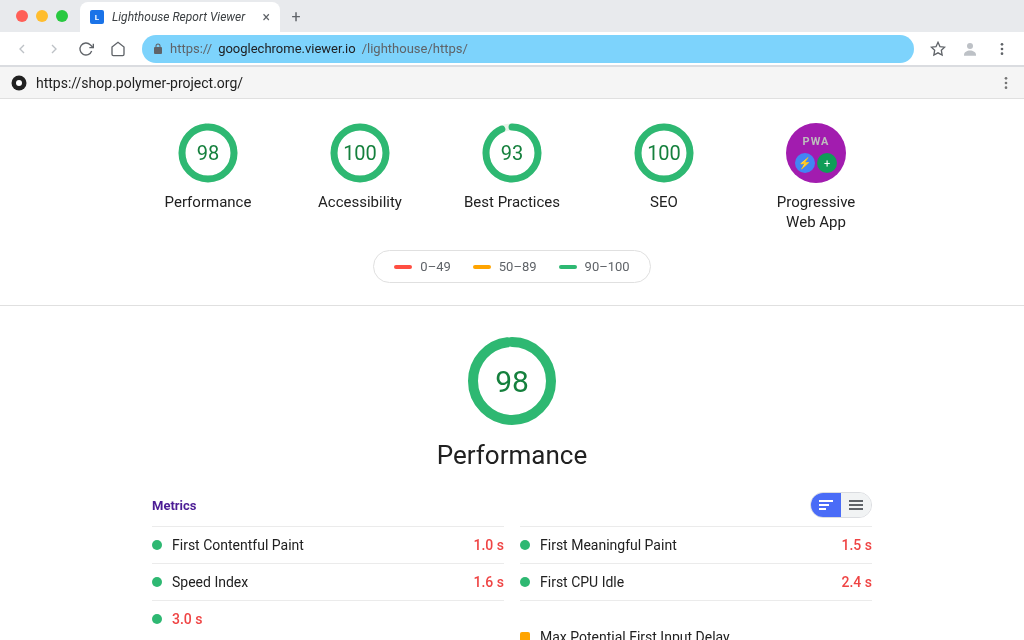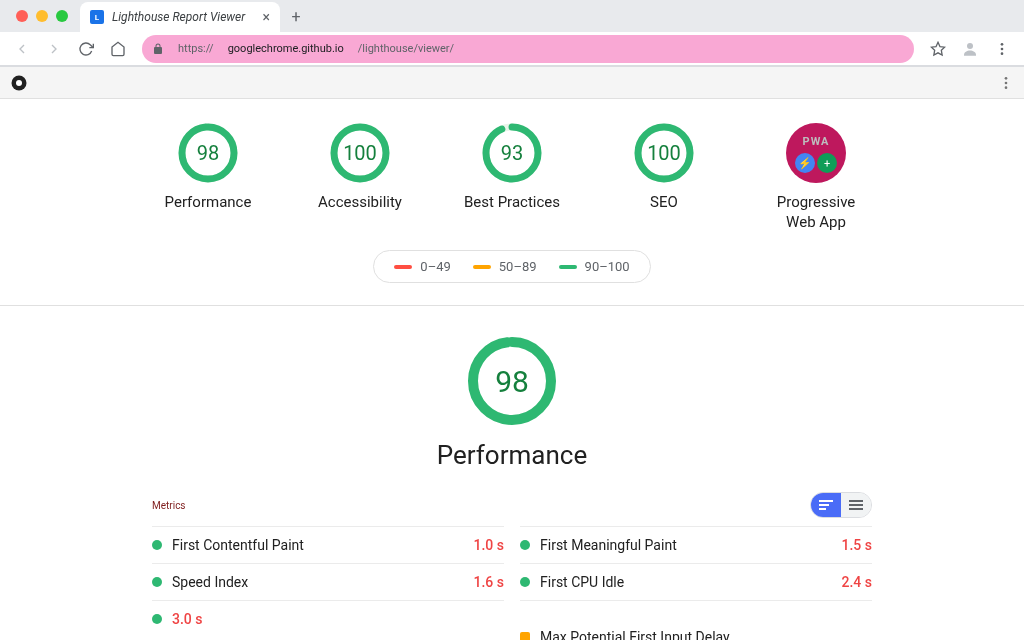--- a/index.html
+++ b/index.html
@@ -15,38 +15,38 @@
   .tl.green { background: #28c940; }
   .tab { background: #fff; border-radius: 8px 8px 0 0; height: 30px; margin-top: 2px; display: flex; align-items: center; padding: 0 10px; gap: 8px; width: 200px; font-size: 12px; color: #3c4043; }
   .tab-favicon { width: 14px; height: 14px; background: #1a73e8; border-radius: 2px; display: flex; align-items: center; justify-content: center; color: #fff; font-size: 8px; font-weight: bold; }
   .tab-title { flex: 1; white-space: nowrap; overflow: hidden; text-overflow: ellipsis; font-style: italic; }
   .tab-close { color: #5f6368; font-size: 14px; cursor: pointer; }
   .new-tab { width: 24px; height: 24px; display: flex; align-items: center; justify-content: center; color: #5f6368; font-size: 16px; cursor: pointer; }
 
   .toolbar { background: #fff; display: flex; align-items: center; height: 34px; padding: 0 8px; gap: 4px; border-bottom: 1px solid #dadce0; }
   .nav-btn { width: 28px; height: 28px; display: flex; align-items: center; justify-content: center; color: #5f6368; border-radius: 50%; }
   .nav-btn.disabled { color: #bdc1c6; }
-  .addr-bar { flex: 1; display: flex; align-items: center; background: #f9a8d4; border-radius: 14px; height: 28px; padding: 0 10px; margin: 0 6px; font-size: 11px; color: #5f6368; gap: 14px; }
+  .addr-bar { flex: 1; display: flex; align-items: center; background: #7dd3fc; border-radius: 14px; height: 28px; padding: 0 10px; margin: 0 6px; font-size: 13px; color: #5f6368; gap: 6px; }
   .addr-bar .url-host { color: #202124; }
   .star-icon, .avatar-icon, .menu-dots { width: 28px; height: 28px; display: flex; align-items: center; justify-content: center; color: #5f6368; }
 
   
   .report-header { background: #f5f5f5; display: flex; align-items: center; height: 32px; padding: 0 10px; gap: 8px; border-bottom: 1px solid #e0e0e0; font-size: 14px; color: #212121; }
   .report-header .menu-right { margin-left: auto; color: #757575; }
 
   
   .gauges { display: flex; justify-content: center; gap: 42px; padding: 24px 0 18px; }
   .gauge-item { display: flex; flex-direction: column; align-items: center; gap: 10px; width: 110px; }
   .gauge-label { font-size: 15px; color: #212121; text-align: center; line-height: 1.3; }
   .gauge-circle { position: relative; width: 60px; height: 60px; }
   .gauge-circle svg { transform: rotate(-90deg); }
   .gauge-bg { stroke: #e8f5e9; }
   .gauge-arc { stroke: #2eb872; stroke-linecap: round; }
   .gauge-score { position: absolute; inset: 0; display: flex; align-items: center; justify-content: center; font-size: 20px; color: #15803d; font-weight: 400; }
-  .pwa-badge { width: 60px; height: 60px; border-radius: 50%; background: #be185d; position: relative; display: flex; align-items: center; justify-content: center; }
+  .pwa-badge { width: 60px; height: 60px; border-radius: 50%; background: #a21caf; position: relative; display: flex; align-items: center; justify-content: center; }
   .pwa-text { position: absolute; top: 12px; font-size: 11px; font-weight: bold; color: #bdbdbd; letter-spacing: 1px; }
   .pwa-icons { position: absolute; bottom: 10px; display: flex; gap: 2px; }
   .pwa-ic { width: 20px; height: 20px; border-radius: 50%; display: flex; align-items: center; justify-content: center; font-size: 11px; color: #fff; }
   .pwa-ic.blue { background: #4285f4; }
   .pwa-ic.green { background: #0f9d58; }
 
   
   .legend { display: flex; justify-content: center; }
   .legend-pill { border: 1px solid #e0e0e0; border-radius: 20px; padding: 8px 20px; display: flex; gap: 22px; align-items: center; font-size: 13px; color: #5f6368; }
   .legend-item { display: flex; align-items: center; gap: 8px; }
@@ -59,21 +59,21 @@
 
   
   .perf-section { padding: 30px 0 0; }
   .big-gauge { display: flex; flex-direction: column; align-items: center; gap: 14px; }
   .big-gauge .gauge-circle { width: 90px; height: 90px; }
   .big-gauge .gauge-score { font-size: 30px; }
   .section-title { font-size: 26px; color: #212121; font-weight: 400; }
 
   .metrics { width: 720px; margin: 22px auto 0; }
   .metrics-header { display: flex; align-items: center; justify-content: space-between; margin-bottom: 8px; }
-  .metrics-title { font-size: 10px; font-weight: 400; color: #7f1d1d; }
+  .metrics-title { font-size: 13px; font-weight: 700; color: #4c1d95; }
   .view-toggle { display: flex; border: 1px solid #dadce0; border-radius: 14px; overflow: hidden; }
   .vt-btn { width: 30px; height: 24px; display: flex; align-items: center; justify-content: center; font-size: 14px; }
   .vt-btn.active { background: #4a6cf7; color: #fff; }
   .vt-btn:not(.active) { background: #f1f3f4; color: #5f6368; }
 
   .metrics-grid { display: grid; grid-template-columns: 1fr 1fr; column-gap: 30px; gap: 16px; }
   .metric-row { display: flex; align-items: center; padding: 10px 0; border-top: 1px solid #ebebeb; gap: 10px; }
   .metric-dot { width: 10px; height: 10px; border-radius: 50%; flex-shrink: 0; }
   .md-green { background: #2eb872; }
   .md-orange { background: #ffa400; border-radius: 2px; }
@@ -121,22 +121,22 @@
     <div class="nav-btn">
       <svg width="16" height="16" viewBox="0 0 24 24" fill="none" stroke="currentColor" stroke-width="2">
           <path d="M3 9l9-7 9 7v11a2 2 0 0 1-2 2H5a2 2 0 0 1-2-2z"></path>
         </svg>
     </div>
     <div class="addr-bar">
       <svg width="12" height="12" viewBox="0 0 24 24" fill="#5f6368">
           <path d="M18 8h-1V6a5 5 0 0 0-10 0v2H6a2 2 0 0 0-2 2v10a2 2 0 0 0 2 2h12a2 2 0 0 0 2-2V10a2 2 0 0 0-2-2zM9 6a3 3 0 1 1 6 0v2H9z"></path>
         </svg>
       <span>https://</span>
-        <span class="url-host">googlechrome.github.io</span>
-        <span>/lighthouse/viewer/</span>
+        <span class="url-host">googlechrome.viewer.io</span>
+        <span>/lighthouse/https/</span>
     </div>
     <div class="star-icon">
       <svg width="16" height="16" viewBox="0 0 24 24" fill="none" stroke="currentColor" stroke-width="2">
           <polygon points="12 2 15 8.5 22 9.3 17 14 18.2 21 12 17.8 5.8 21 7 14 2 9.3 9 8.5 12 2"></polygon>
         </svg>
     </div>
     <div class="avatar-icon">
       <svg width="18" height="18" viewBox="0 0 24 24" fill="#bdc1c6">
           <circle cx="12" cy="8" r="4"></circle>
           <path d="M4 20c0-4 4-6 8-6s8 2 8 6v1H4z"></path>
@@ -150,20 +150,21 @@
         </svg>
     </div>
   </div>
 </div>
 
 <div class="report-header">
   <svg width="18" height="18" viewBox="0 0 24 24">
       <circle cx="12" cy="12" r="10" fill="#212121"></circle>
       <circle cx="12" cy="12" r="4" fill="#fff"></circle>
     </svg>
+  <span>https://shop.polymer-project.org/</span>
   <div class="menu-right">
     <svg width="16" height="16" viewBox="0 0 24 24" fill="currentColor">
         <circle cx="12" cy="5" r="2"></circle>
         <circle cx="12" cy="12" r="2"></circle>
         <circle cx="12" cy="19" r="2"></circle>
       </svg>
   </div>
 </div>
 
 <div class="gauges">

